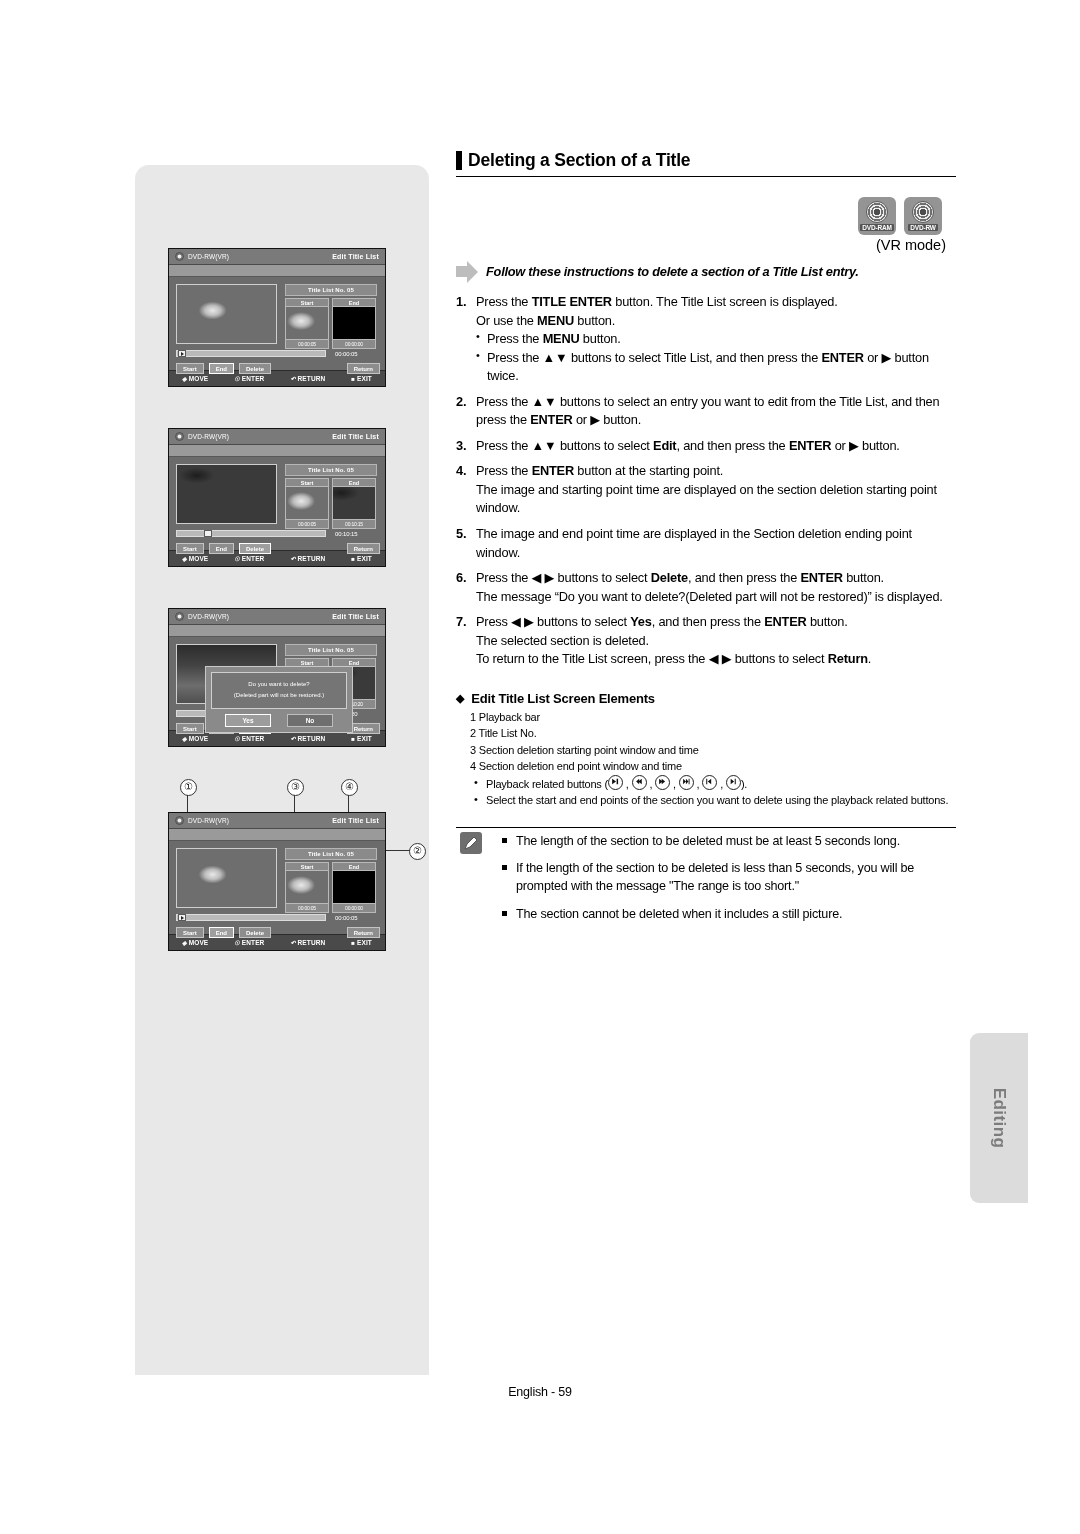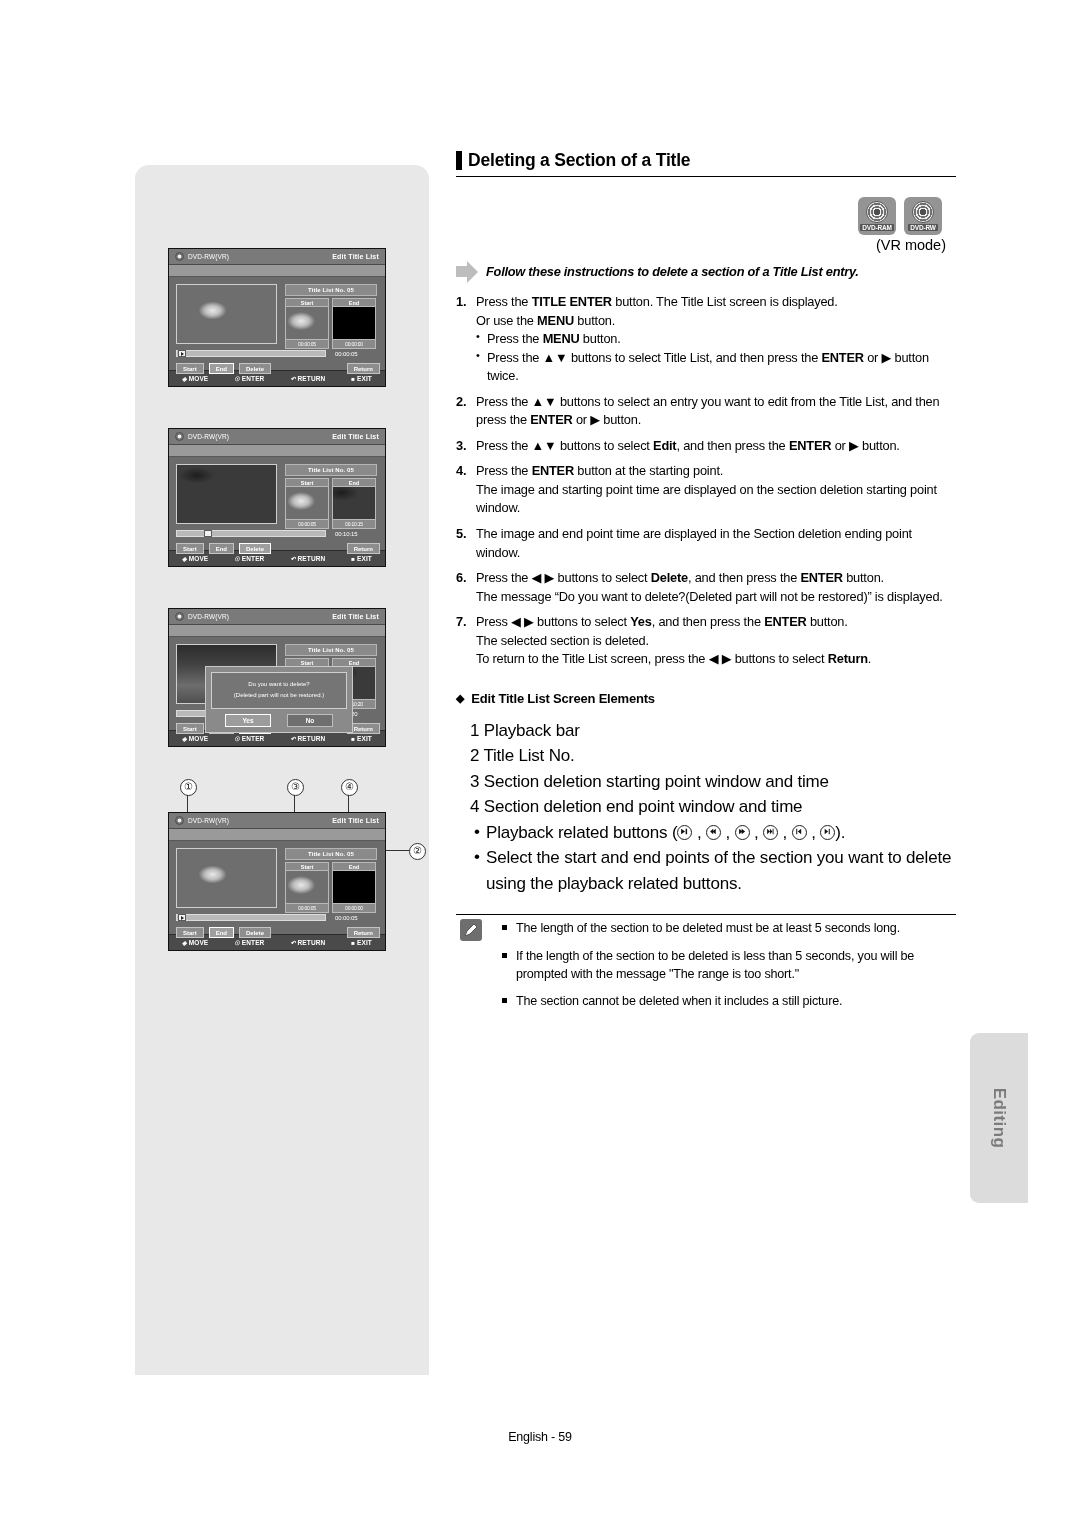--- a/index.html
+++ b/index.html
@@ -192,21 +192,21 @@
   ol.steps > li .stepno{position:absolute;left:0;top:0;font-weight:bold;}
   .sub{padding-left:11px;position:relative;}
   .sub::before{content:"\2022";position:absolute;left:0;top:-1px;font-size:11px;}
   b{font-weight:bold;}
 
   .elements-head{
     margin-top:22px;font-size:13px;font-weight:bold;letter-spacing:-.2px;
     display:flex;align-items:center;gap:7px;
   }
   .diamond{font-size:11px;}
-  .elem-list{margin-top:12px;padding-left:14px;font-size:17px;line-height:1.5;letter-spacing:-.2px;}
+  .elem-list{margin-top:3px;padding-left:14px;font-size:11px;line-height:1.5;letter-spacing:-.2px;}
   .elem-sub{padding-left:16px;position:relative;}
   .elem-sub::before{content:"\2022";position:absolute;left:4px;top:-1px;}
 
   .pbbtn{
     display:inline-block;width:13px;height:13px;border:1px solid #222;border-radius:50%;
     vertical-align:-2px;position:relative;background:#fff;
   }
   .pbbtn svg{position:absolute;left:1px;top:1px;}
 
   
@@ -231,21 +231,21 @@
   .side-tab{
     position:absolute;right:52px;top:1033px;width:58px;height:170px;
     background:#dcdcdc;border-radius:9px 0 0 9px;
   }
   .side-tab-label{
     position:absolute;left:50%;top:50%;transform:translate(-50%,-50%) rotate(90deg);
     font-size:17px;font-weight:bold;color:#7c7c7c;white-space:nowrap;letter-spacing:.4px;
   }
 
   .page-footer{
-    position:absolute;left:0;top:1430px;width:1080px;text-align:center;
+    position:absolute;left:0;top:1385px;width:1080px;text-align:center;
     font-size:12.5px;letter-spacing:-.2px;
   }
 </style>
 </head>
 <body>
 
 <div class="left-panel"></div>
 
 <div class="tv" style="left:168px;top:248px;">
   <div class="tv-titlebar">

